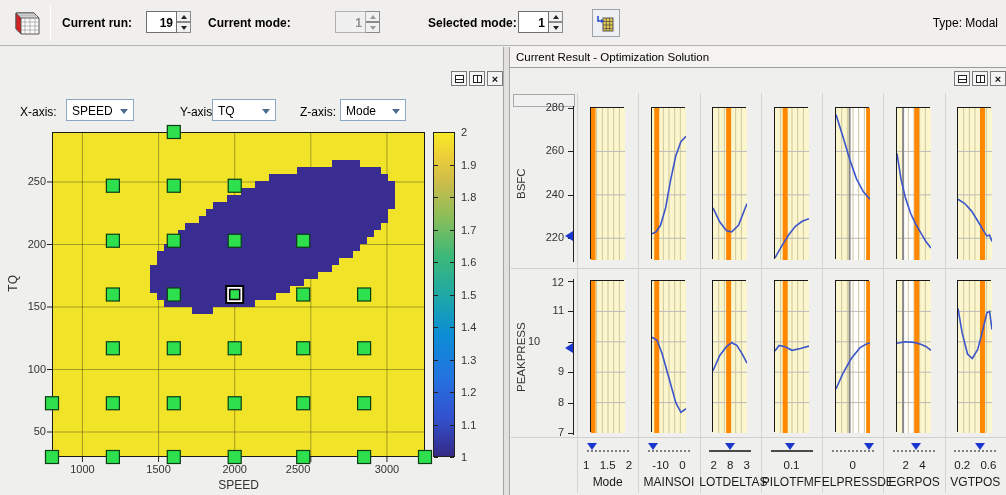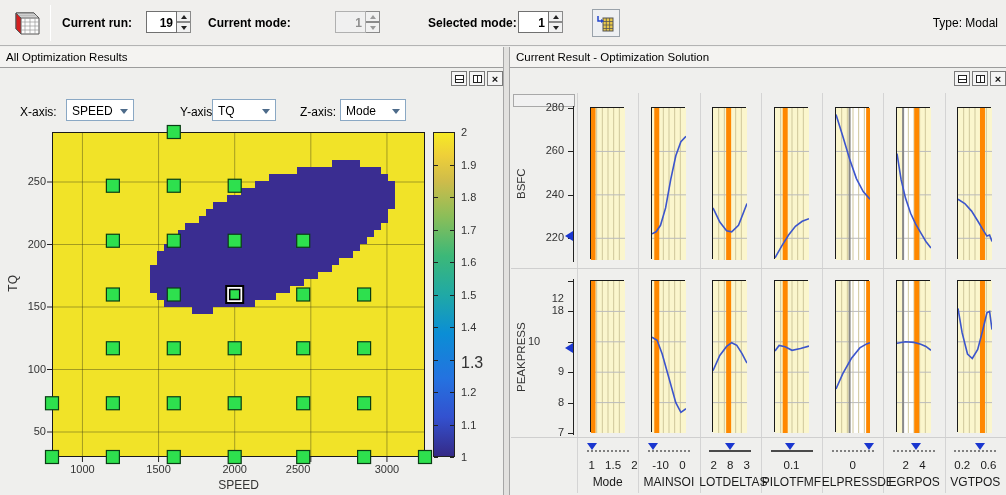--- a/index.html
+++ b/index.html
@@ -104,21 +104,20 @@
       <svg width="20" height="20" viewBox="0 0 20 20">
         <rect x="7" y="5" width="10" height="13" fill="#e8c84a" stroke="#555"></rect>
         <path d="M7 8.5 h10 M7 12 h10 M7 15.5 h10 M10.3 5 v13 M13.6 5 v13" stroke="#555" stroke-width="0.8"></path>
         <path d="M2 3 v5 h4" stroke="#2244cc" stroke-width="1.5" fill="none"></path>
         <path d="M5 6 l3 2 -3 2 z" fill="#2244cc"></path>
       </svg>
     </div>
     <div class="type-label">Type: Modal</div>
   </div>
 
-  <div class="panel-header" style="left:0;top:47px;width:503px">All Optimization Results</div>
   <div class="winbtns" style="left:451px;top:71px">
     <div class="winbtn">
         <div class="winbox h"></div>
       </div>
     <div class="winbtn">
         <div class="winbox v"></div>
       </div>
     <div class="winbtn">
         <span>×</span>
       </div>
@@ -243,21 +242,21 @@
     <div style="left: 450px; top: 229.5px; width: 4px; height: 1px; background: rgb(34, 34, 34); position: absolute;"></div>
     <div style="left: 461px; top: 256px; font-size: 11px; color: rgb(51, 51, 51); position: absolute;">1.6</div>
     <div style="left: 434px; top: 262px; width: 4px; height: 1px; background: rgb(34, 34, 34); position: absolute;"></div>
     <div style="left: 450px; top: 262px; width: 4px; height: 1px; background: rgb(34, 34, 34); position: absolute;"></div>
     <div style="left: 461px; top: 288.5px; font-size: 11px; color: rgb(51, 51, 51); position: absolute;">1.5</div>
     <div style="left: 434px; top: 294.5px; width: 4px; height: 1px; background: rgb(34, 34, 34); position: absolute;"></div>
     <div style="left: 450px; top: 294.5px; width: 4px; height: 1px; background: rgb(34, 34, 34); position: absolute;"></div>
     <div style="left: 461px; top: 321px; font-size: 11px; color: rgb(51, 51, 51); position: absolute;">1.4</div>
     <div style="left: 434px; top: 327px; width: 4px; height: 1px; background: rgb(34, 34, 34); position: absolute;"></div>
     <div style="left: 450px; top: 327px; width: 4px; height: 1px; background: rgb(34, 34, 34); position: absolute;"></div>
-    <div style="left: 461px; top: 353.5px; font-size: 16px; color: rgb(51, 51, 51); position: absolute;">1.3</div>
+    <div style="left: 461px; top: 353.5px; font-size: 11px; color: rgb(51, 51, 51); position: absolute;">1.3</div>
     <div style="left: 434px; top: 359.5px; width: 4px; height: 1px; background: rgb(34, 34, 34); position: absolute;"></div>
     <div style="left: 450px; top: 359.5px; width: 4px; height: 1px; background: rgb(34, 34, 34); position: absolute;"></div>
     <div style="left: 461px; top: 386px; font-size: 11px; color: rgb(51, 51, 51); position: absolute;">1.2</div>
     <div style="left: 434px; top: 392px; width: 4px; height: 1px; background: rgb(34, 34, 34); position: absolute;"></div>
     <div style="left: 450px; top: 392px; width: 4px; height: 1px; background: rgb(34, 34, 34); position: absolute;"></div>
     <div style="left: 461px; top: 418.5px; font-size: 11px; color: rgb(51, 51, 51); position: absolute;">1.1</div>
     <div style="left: 434px; top: 424.5px; width: 4px; height: 1px; background: rgb(34, 34, 34); position: absolute;"></div>
     <div style="left: 450px; top: 424.5px; width: 4px; height: 1px; background: rgb(34, 34, 34); position: absolute;"></div>
     <div style="left: 461px; top: 451px; font-size: 11px; color: rgb(51, 51, 51); position: absolute;">1</div>
     <div style="left: 434px; top: 457px; width: 4px; height: 1px; background: rgb(34, 34, 34); position: absolute;"></div>
@@ -286,23 +285,23 @@
     <div style="left: 573px; top: 279px; width: 1px; height: 156px; background: rgb(34, 34, 34); position: absolute;"></div>
     <div style="left: 568px; top: 433px; width: 5px; height: 1px; background: rgb(34, 34, 34); position: absolute;"></div>
     <div style="left: 528px; top: 426px; width: 36px; text-align: right; font-size: 11px; color: rgb(51, 51, 51); position: absolute;">7</div>
     <div style="left: 568px; top: 403px; width: 5px; height: 1px; background: rgb(34, 34, 34); position: absolute;"></div>
     <div style="left: 528px; top: 395.6px; width: 36px; text-align: right; font-size: 11px; color: rgb(51, 51, 51); position: absolute;">8</div>
     <div style="left: 568px; top: 372px; width: 5px; height: 1px; background: rgb(34, 34, 34); position: absolute;"></div>
     <div style="left: 528px; top: 365.2px; width: 36px; text-align: right; font-size: 11px; color: rgb(51, 51, 51); position: absolute;">9</div>
     <div style="left: 568px; top: 342px; width: 5px; height: 1px; background: rgb(34, 34, 34); position: absolute;"></div>
     <div style="left: 528px; top: 334.8px; width: 36px; text-align: left; font-size: 11px; color: rgb(51, 51, 51); position: absolute;">10</div>
     <div style="left: 568px; top: 311px; width: 5px; height: 1px; background: rgb(34, 34, 34); position: absolute;"></div>
-    <div style="left: 528px; top: 304.4px; width: 36px; text-align: right; font-size: 11px; color: rgb(51, 51, 51); position: absolute;">18</div>
+    <div style="left: 528px; top: 304.4px; width: 36px; text-align: right; font-size: 11px; color: rgb(51, 51, 51); position: absolute;">11</div>
     <div style="left: 568px; top: 281px; width: 5px; height: 1px; background: rgb(34, 34, 34); position: absolute;"></div>
-    <div style="left: 528px; top: 292px; width: 36px; text-align: right; font-size: 11px; color: rgb(51, 51, 51); position: absolute;">12</div>
+    <div style="left: 528px; top: 276px; width: 36px; text-align: right; font-size: 11px; color: rgb(51, 51, 51); position: absolute;">12</div>
     <div class="rot-label" style="left: 513px; top: 281px; width: 15px; height: 152px; font-size: 11.5px; color: rgb(51, 51, 51); display: flex; align-items: center; justify-content: center; position: absolute;">PEAKPRESS</div>
     <div class="tri-left" style="left: 565px; top: 342.88px; position: absolute;"></div>
     <div class="graph-box" style="left: 589.643px; top: 107px; width: 34px; height: 152px; position: absolute;"><svg width="34" height="152">
         <rect x="0" y="0" width="34" height="152" fill="#fbf6cd"></rect>
         <line x1="5.666666666666666" y1="0" x2="5.666666666666666" y2="152" stroke="#cfc79b" stroke-width="1"></line>
         <line x1="11.333333333333332" y1="0" x2="11.333333333333332" y2="152" stroke="#cfc79b" stroke-width="1"></line>
         <line x1="17" y1="0" x2="17" y2="152" stroke="#cfc79b" stroke-width="1"></line>
         <line x1="22.666666666666664" y1="0" x2="22.666666666666664" y2="152" stroke="#cfc79b" stroke-width="1"></line>
         <line x1="28.333333333333336" y1="0" x2="28.333333333333336" y2="152" stroke="#cfc79b" stroke-width="1"></line>
         <line x1="0" y1="130.28571428571428" x2="34" y2="130.28571428571428" stroke="#bbbbbb" stroke-width="1"></line>
@@ -318,21 +317,21 @@
         <line x1="22.666666666666664" y1="0" x2="22.666666666666664" y2="152" stroke="#cfc79b" stroke-width="1"></line>
         <line x1="28.333333333333336" y1="0" x2="28.333333333333336" y2="152" stroke="#cfc79b" stroke-width="1"></line>
         <line x1="0" y1="121.60000000000001" x2="34" y2="121.60000000000001" stroke="#bbbbbb" stroke-width="1"></line>
         <line x1="0" y1="91.2" x2="34" y2="91.2" stroke="#bbbbbb" stroke-width="1"></line>
         <line x1="0" y1="60.800000000000004" x2="34" y2="60.800000000000004" stroke="#bbbbbb" stroke-width="1"></line>
         <line x1="0" y1="30.400000000000002" x2="34" y2="30.400000000000002" stroke="#bbbbbb" stroke-width="1"></line>
         <line x1="2.04" y1="0" x2="2.04" y2="152" stroke="#ff8800" stroke-width="5"></line>
       </svg></div>
     <div class="slider-line" style="left: 586.643px; top: 450px; width: 42px; position: absolute; border-top: 2px dotted rgb(128, 128, 128);"></div>
     <div class="tri-down" style="left: 586.683px; top: 443px; position: absolute;"></div>
-    <div class="col-ticks" style="left: 577.643px; top: 459px; width: 60px; position: absolute; text-align: right;">1 1.5 2</div>
+    <div class="col-ticks" style="left: 577.643px; top: 459px; width: 60px; position: absolute;">1 1.5 2</div>
     <div class="col-name" style="left: 576.643px; top: 475px; width: 62px; position: absolute;">Mode</div>
     <div class="graph-box" style="left: 650.929px; top: 107px; width: 34px; height: 152px; position: absolute;"><svg width="34" height="152">
         <rect x="0" y="0" width="34" height="152" fill="#fbf6cd"></rect>
         <line x1="5.666666666666666" y1="0" x2="5.666666666666666" y2="152" stroke="#cfc79b" stroke-width="1"></line>
         <line x1="11.333333333333332" y1="0" x2="11.333333333333332" y2="152" stroke="#cfc79b" stroke-width="1"></line>
         <line x1="17" y1="0" x2="17" y2="152" stroke="#cfc79b" stroke-width="1"></line>
         <line x1="22.666666666666664" y1="0" x2="22.666666666666664" y2="152" stroke="#cfc79b" stroke-width="1"></line>
         <line x1="28.333333333333336" y1="0" x2="28.333333333333336" y2="152" stroke="#cfc79b" stroke-width="1"></line>
         <line x1="0" y1="130.28571428571428" x2="34" y2="130.28571428571428" stroke="#bbbbbb" stroke-width="1"></line>
         <line x1="0" y1="86.85714285714285" x2="34" y2="86.85714285714285" stroke="#bbbbbb" stroke-width="1"></line>

